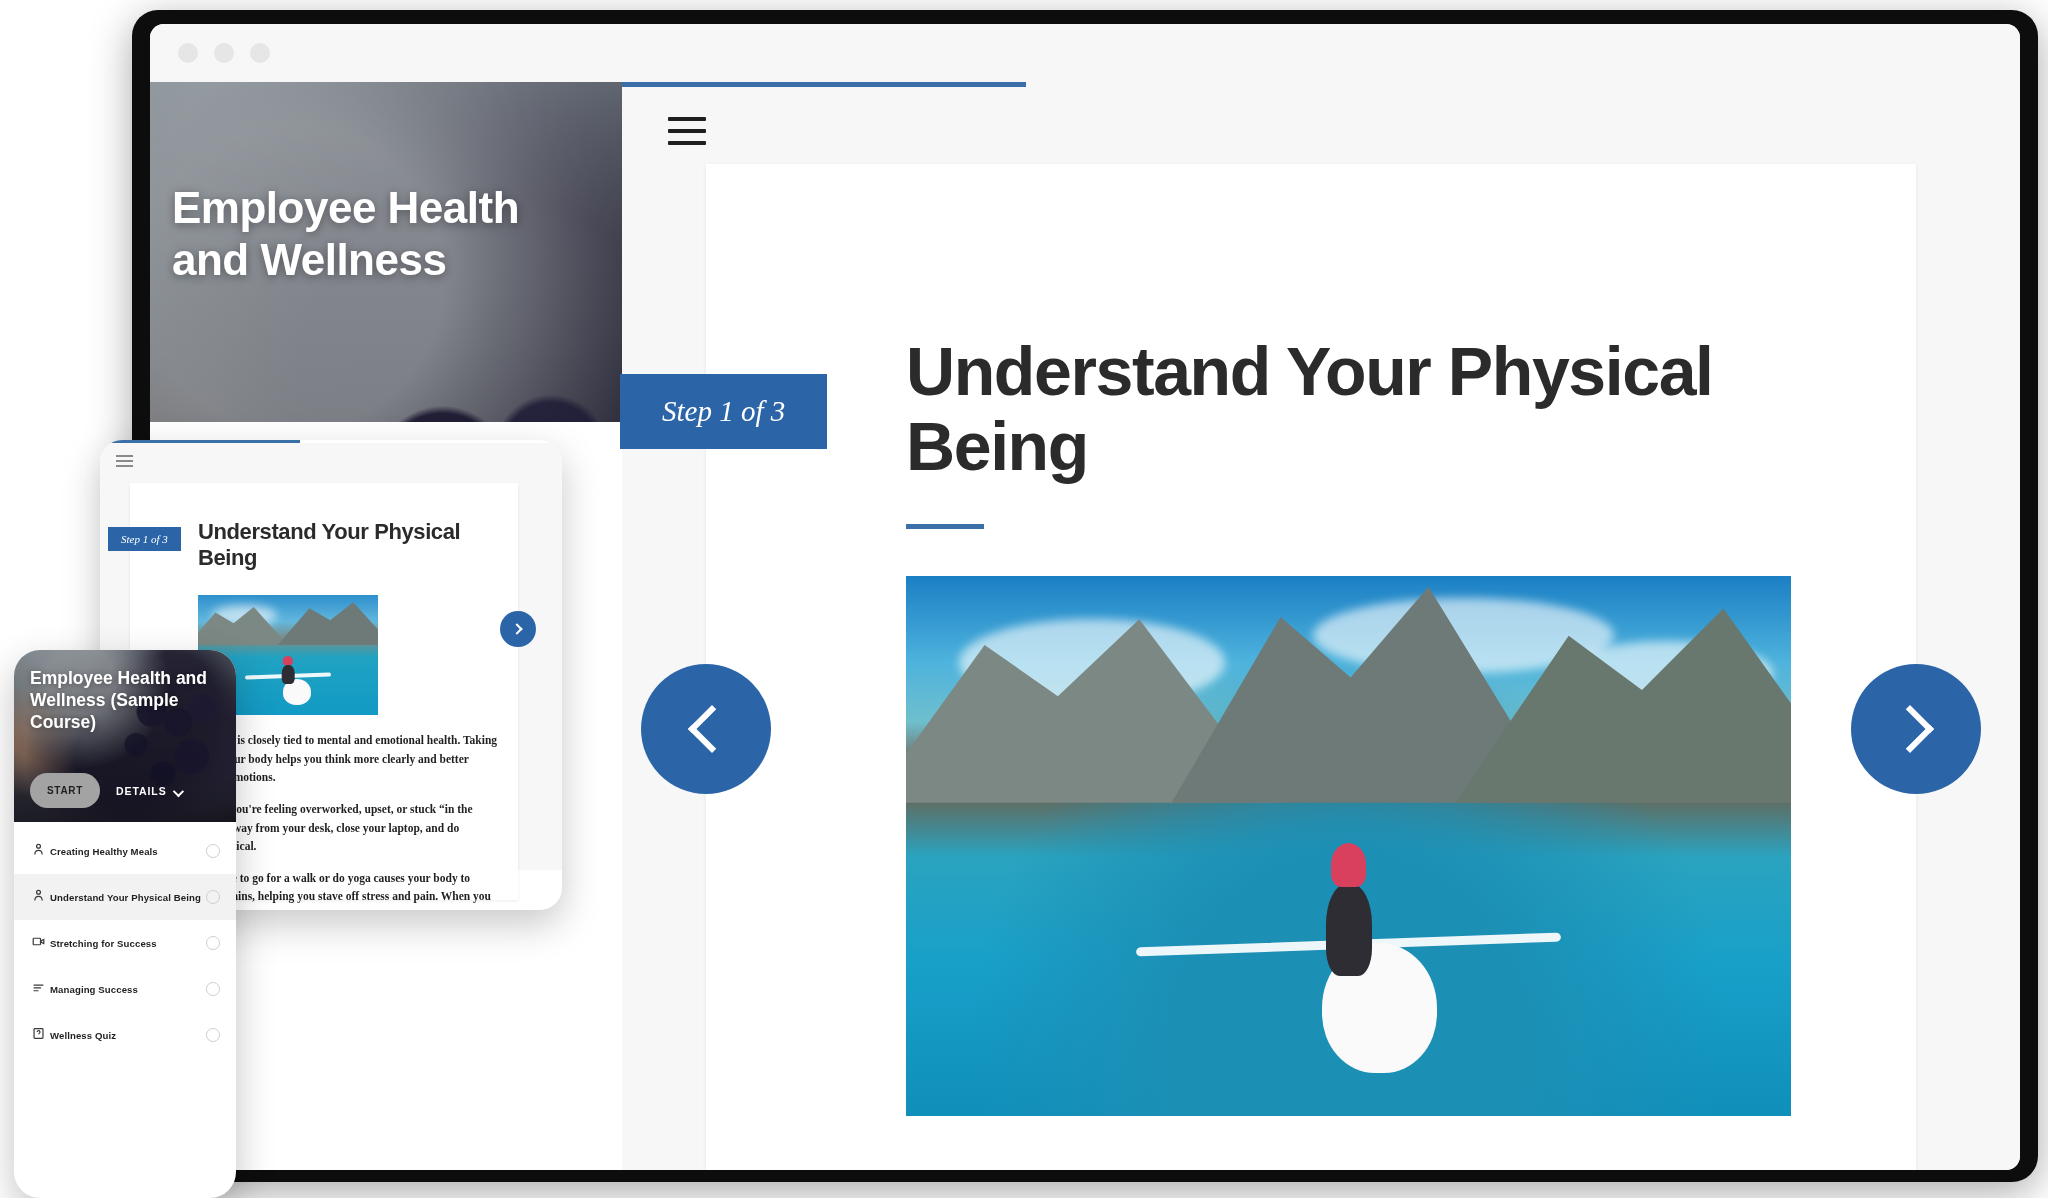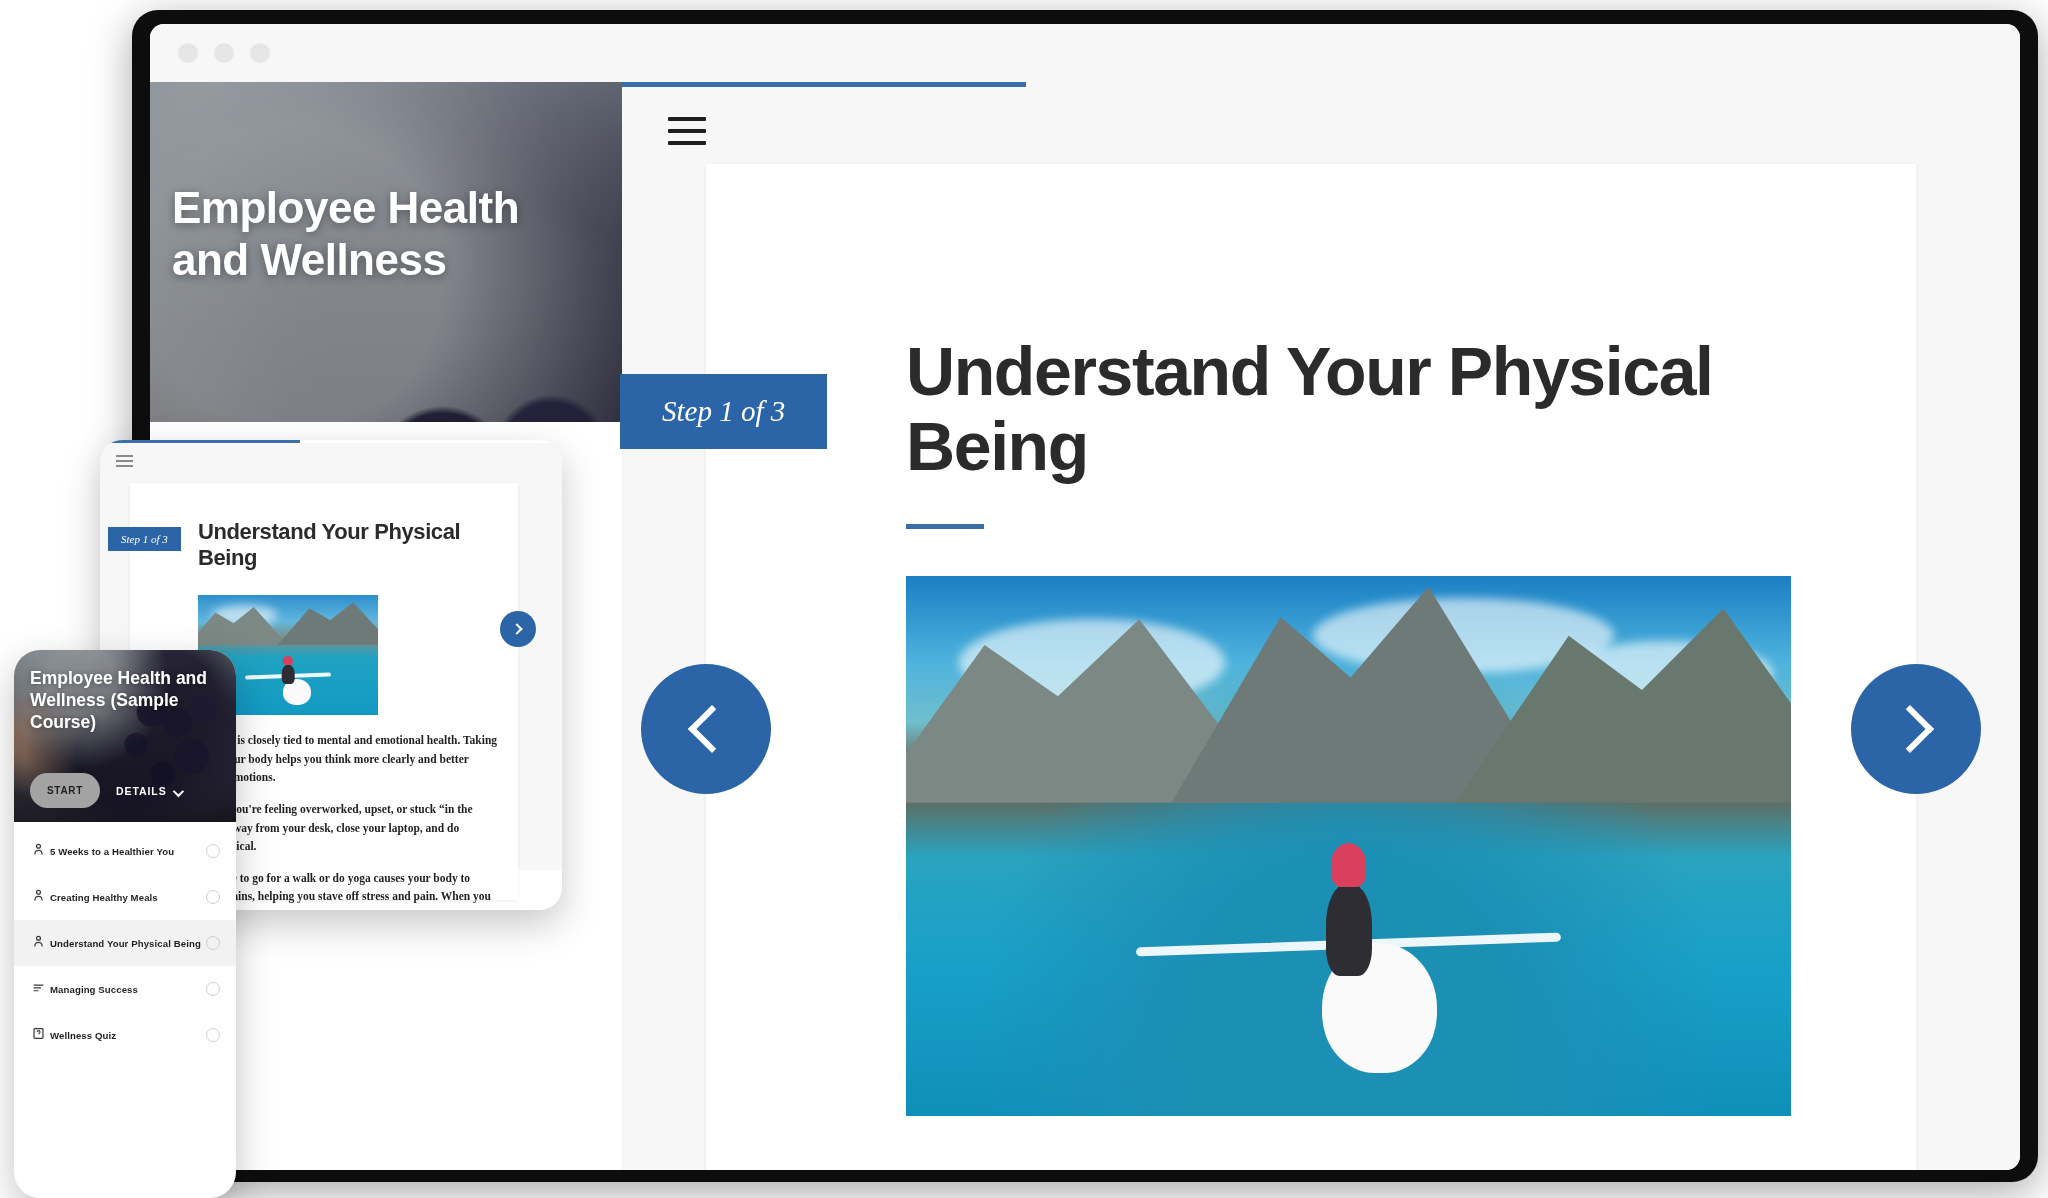--- a/index.html
+++ b/index.html
@@ -330,41 +330,41 @@
   </div>
 
   <div id="phone-list">
     <div class="phone-item">
       <span class="item-icon">
         <svg class="ic" viewBox="0 0 16 16">
             <circle cx="8" cy="4" r="2.4"></circle>
             <path d="M3.5 14c0-3 2-5 4.5-5s4.5 2 4.5 5"></path>
           </svg>
       </span>
-      <span class="item-label">5 Weeks to a Healthier You</span>
-      <span class="item-check"></span>
-    </div>
-    <div class="phone-item">
+      <span class="item-label">Creating Healthy Meals</span>
+      <span class="item-check"></span>
+    </div>
+    <div class="phone-item active">
       <span class="item-icon">
         <svg class="ic" viewBox="0 0 16 16">
             <circle cx="8" cy="4" r="2.4"></circle>
             <path d="M3.5 14c0-3 2-5 4.5-5s4.5 2 4.5 5"></path>
           </svg>
       </span>
-      <span class="item-label">Creating Healthy Meals</span>
-      <span class="item-check"></span>
-    </div>
-    <div class="phone-item active">
-      <span class="item-icon">
-        <svg class="ic" viewBox="0 0 16 16">
-            <circle cx="8" cy="4" r="2.4"></circle>
-            <path d="M3.5 14c0-3 2-5 4.5-5s4.5 2 4.5 5"></path>
-          </svg>
-      </span>
       <span class="item-label">Understand Your Physical Being</span>
+      <span class="item-check"></span>
+    </div>
+    <div class="phone-item">
+      <span class="item-icon">
+        <svg class="ic" viewBox="0 0 16 16">
+            <rect x="1.5" y="4" width="9" height="8" rx="1"></rect>
+            <path d="M10.5 7.5l4-2v5l-4-2z"></path>
+          </svg>
+      </span>
+      <span class="item-label">Stretching for Success</span>
       <span class="item-check"></span>
     </div>
     <div class="phone-item">
       <span class="item-icon">
         <svg class="ic" viewBox="0 0 16 16">
             <path d="M2 5h12M2 8.5h9M2 12h6"></path>
           </svg>
       </span>
       <span class="item-label">Managing Success</span>
       <span class="item-check"></span>

